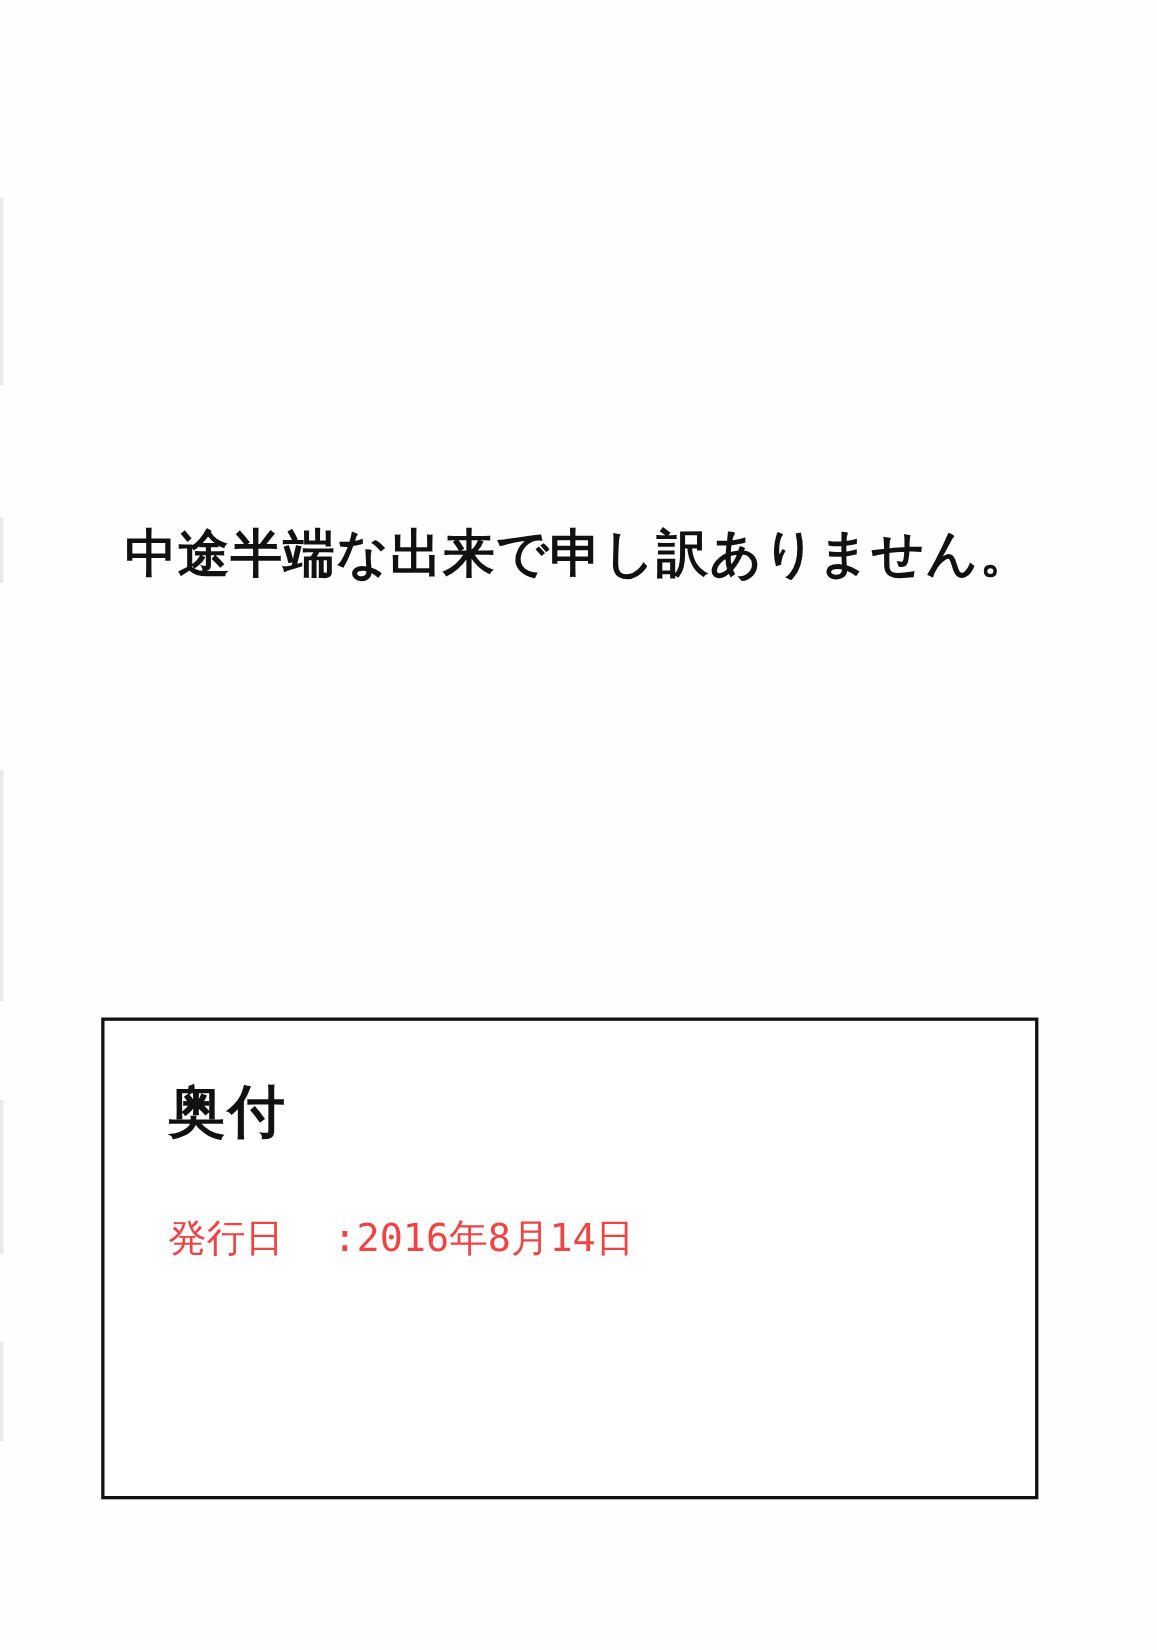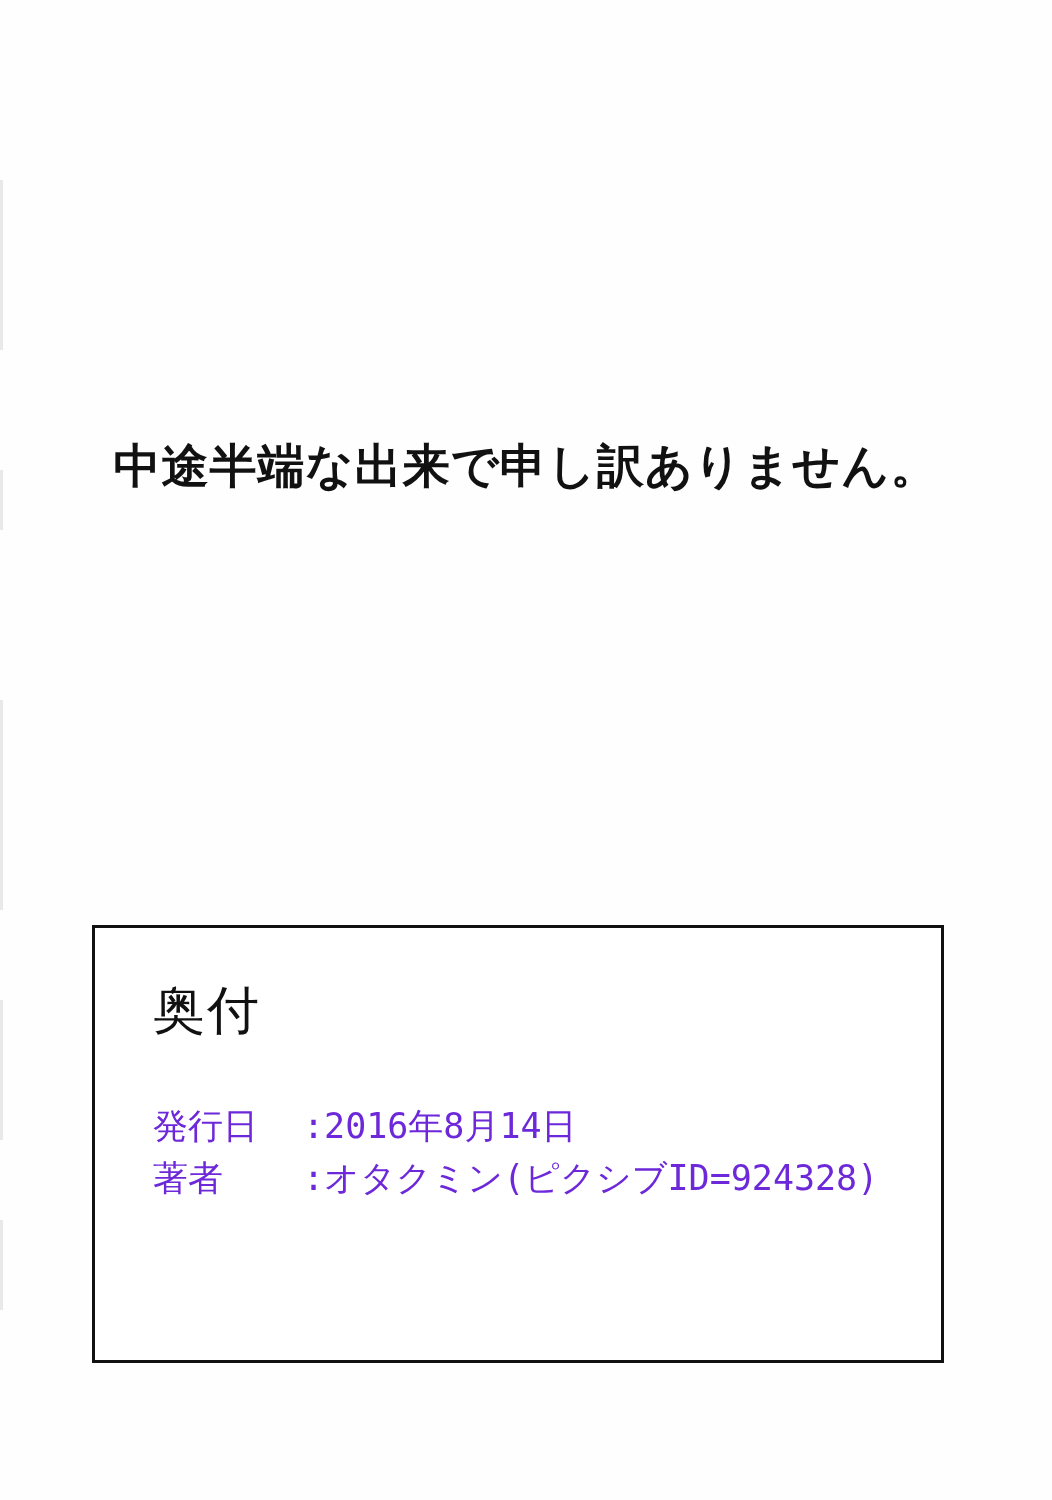--- a/index.html
+++ b/index.html
@@ -23,21 +23,21 @@
     background: #e9e9e9;
   }
   .a1 { top: 180px;  height: 170px; }
   .a2 { top: 470px;  height: 60px; }
   .a3 { top: 700px;  height: 210px; }
   .a4 { top: 1000px; height: 140px; }
   .a5 { top: 1220px; height: 90px; }
 
   .apology {
     position: absolute;
-    top: 435px;
+    top: 472px;
     left: 0;
     width: 1052px;
     text-align: center;
     font-family: "DejaVu Sans", sans-serif;
     font-weight: bold;
     font-size: 47px;
     letter-spacing: 1px;
     color: #111111;
     white-space: nowrap;
   }
@@ -51,32 +51,32 @@
     border: 3px solid #111111;
     box-sizing: border-box;
     background: #ffffff;
   }
   .colophon-title {
     position: absolute;
     left: 58px;
     top: 48px;
     font-family: "DejaVu Sans", sans-serif;
     font-size: 52px;
-    font-weight: 400;
+    font-weight: 700;
     color: #111111;
     letter-spacing: 2px;
   }
   .colophon-lines {
     position: absolute;
     left: 58px;
     top: 172px;
     font-family: "DejaVu Sans Mono", monospace;
     font-size: 35px;
     line-height: 52px;
-    color: #6d28d9;
+    color: #ef4444;
     white-space: nowrap;
   }
   .cline {
     display: block;
   }
   .lbl {
     display: inline-block;
     min-width: 150px;
   }
   .sep {
@@ -96,19 +96,16 @@
 
   <div class="apology">中途半端な出来で申し訳ありません。</div>
 
   <div class="colophon-box">
     <div class="colophon-title">奥付</div>
 
     <div class="colophon-lines">
       <span class="cline">
         <span class="lbl">発行日</span><span class="sep">:</span><span class="val">2016年8月14日</span>
       </span>
-      <span class="cline">
-        <span class="lbl">著者</span><span class="sep">:</span><span class="val">オタクミン(ピクシブID=924328)</span>
-      </span>
     </div>
   </div>
 
 </div>
 
 </body></html>

